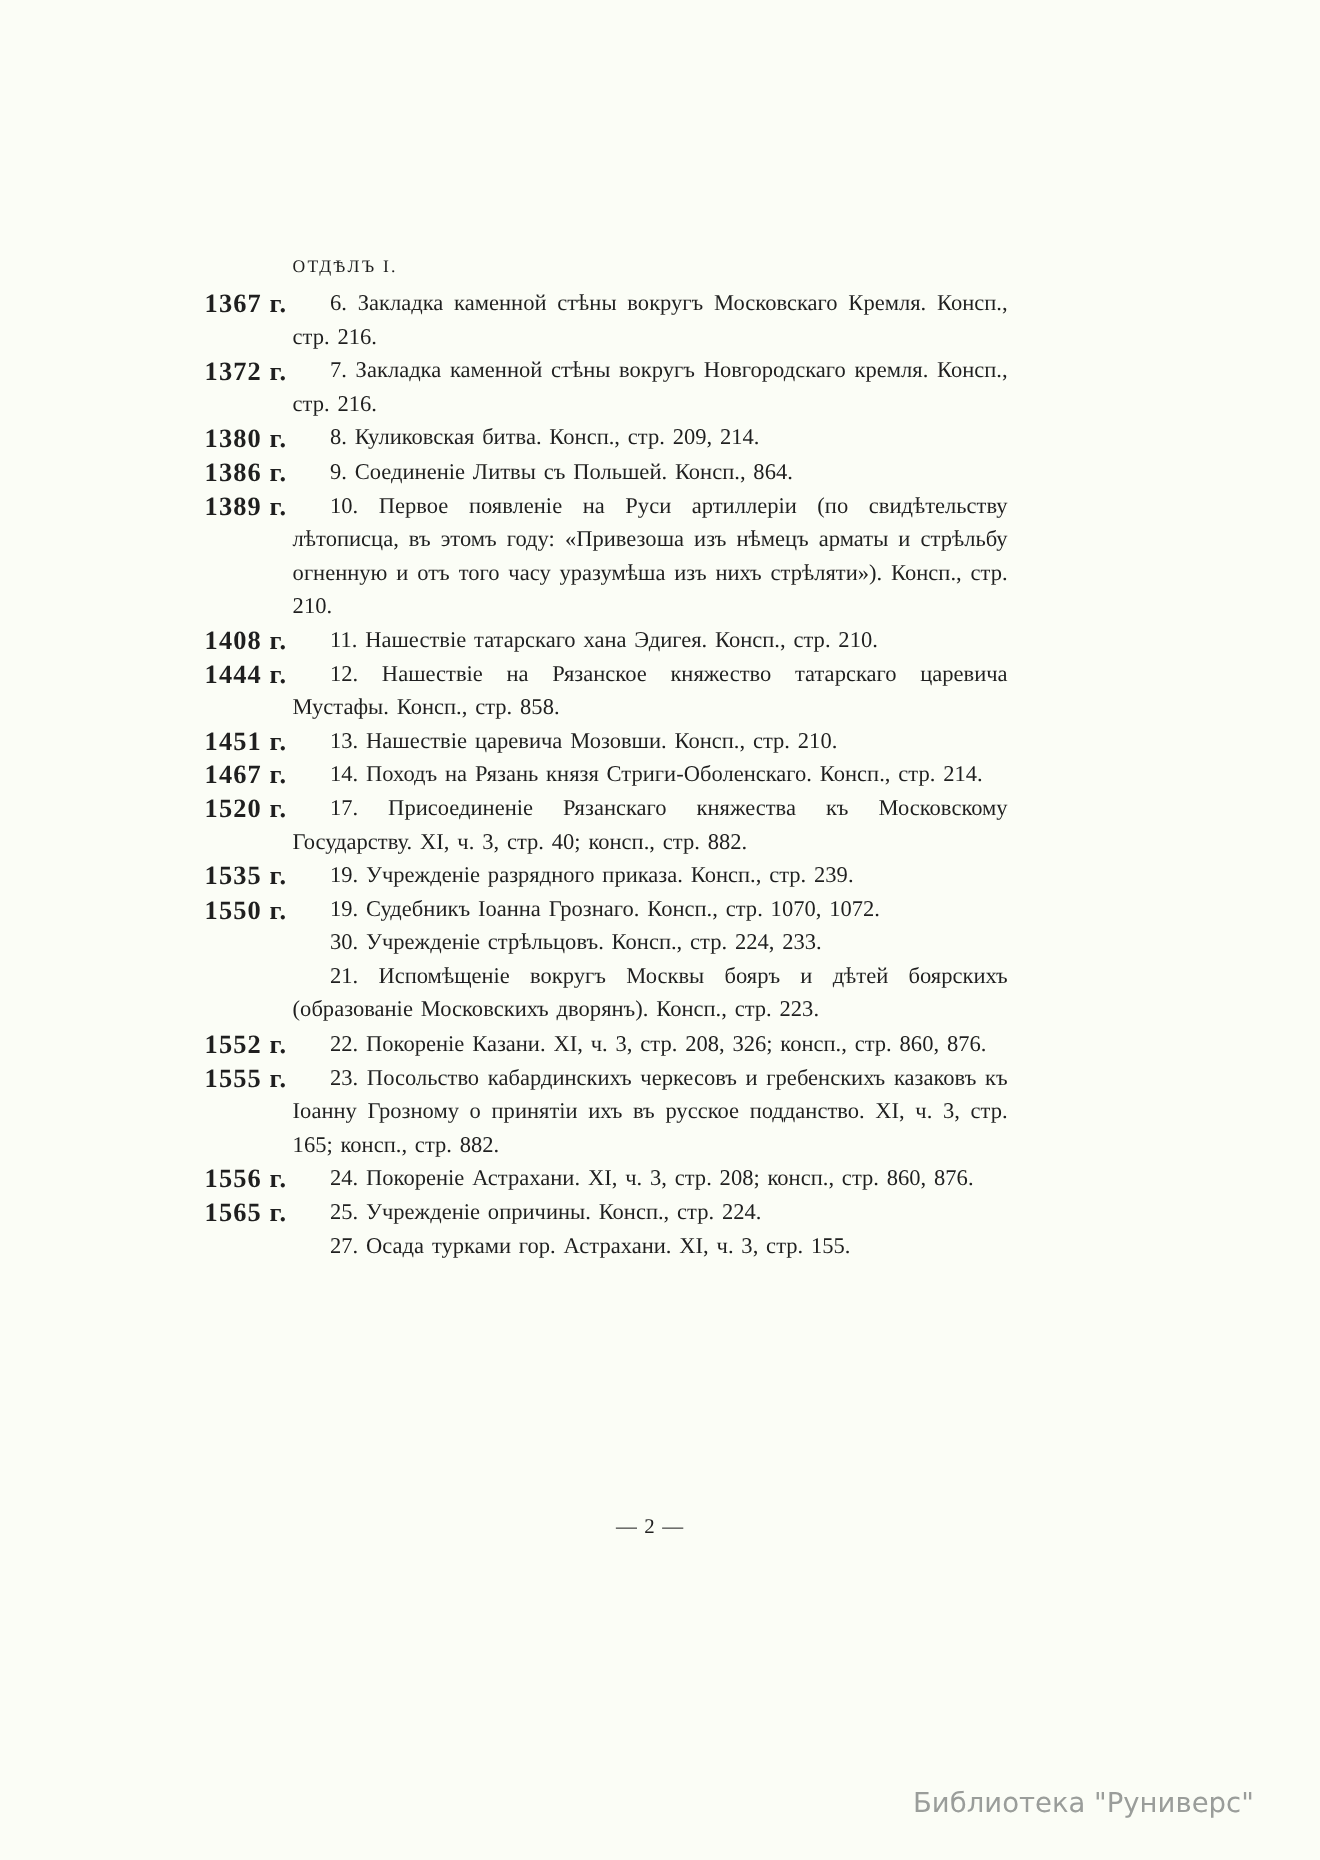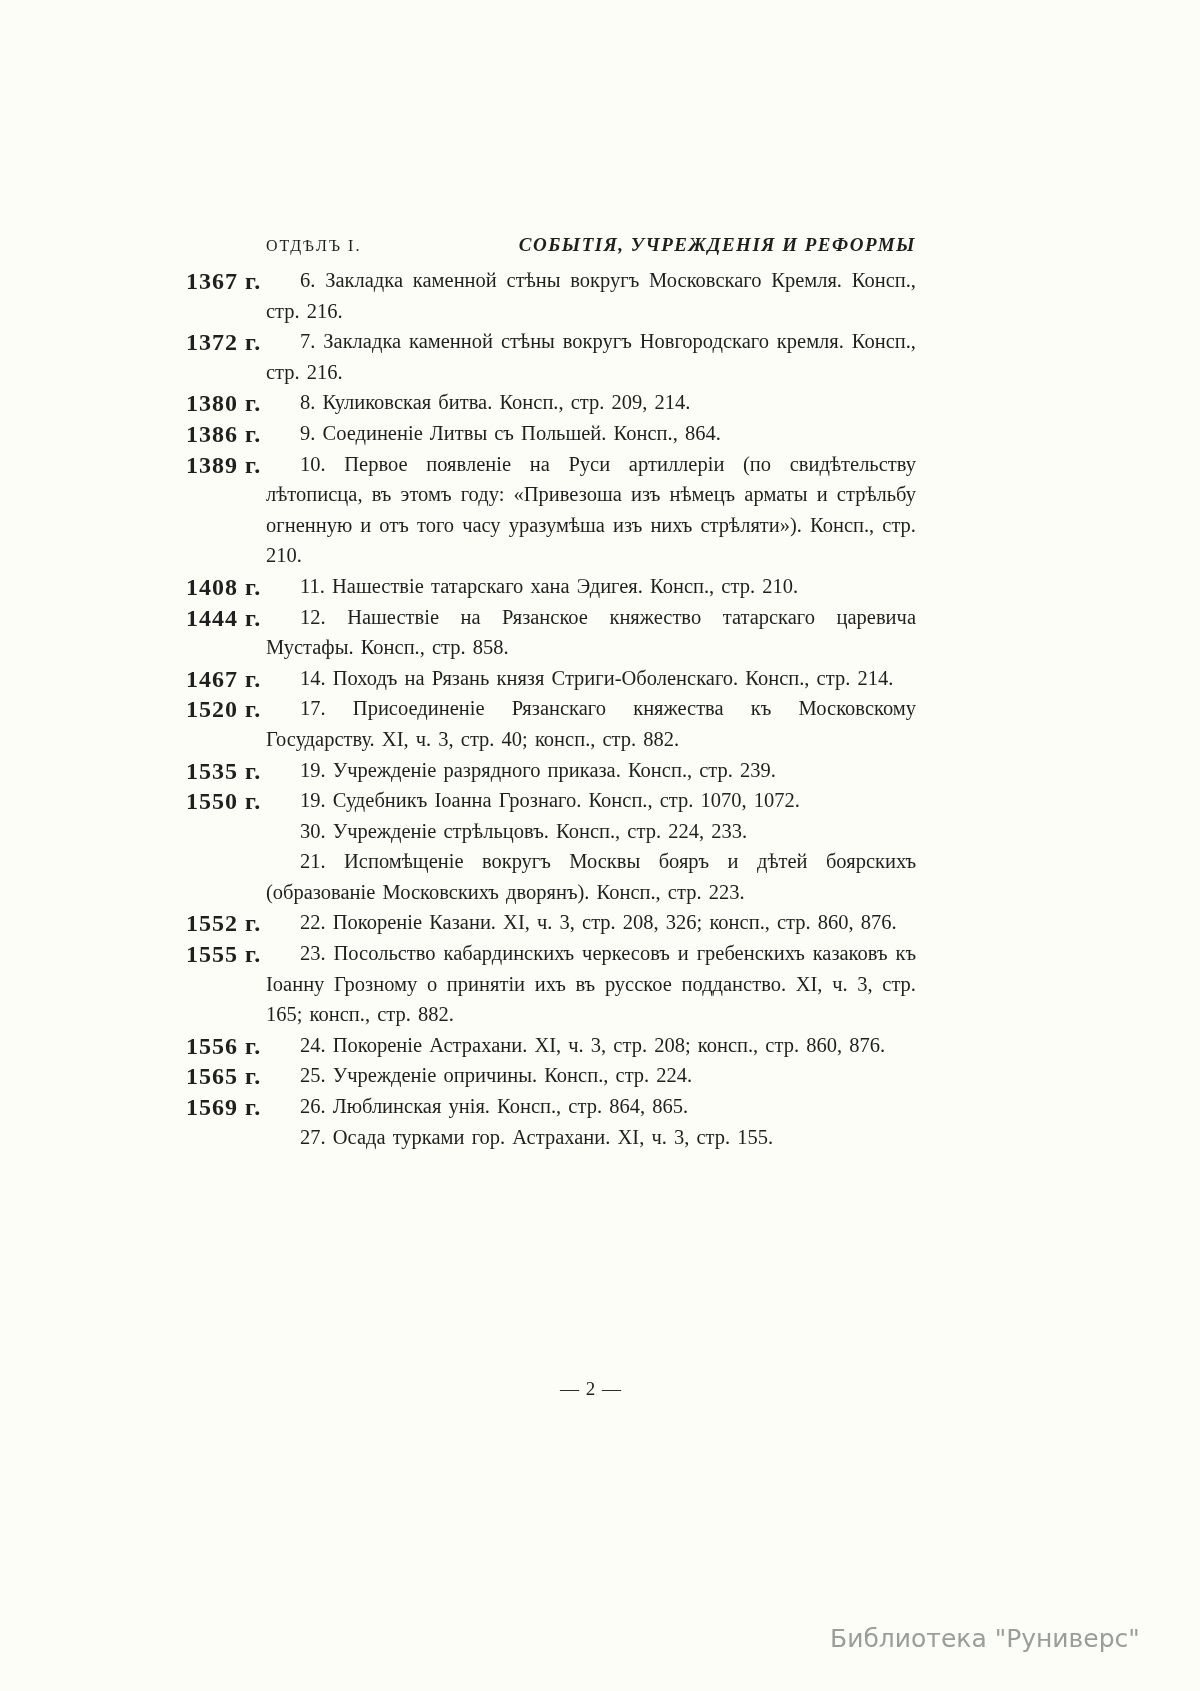--- a/index.html
+++ b/index.html
@@ -80,43 +80,42 @@
   }
 </style>
 </head>
 <body>
 
 <div class="page">
 
   <div class="content">
     <div class="running-header">
       <span class="section-label">ОТДѢЛЪ I.</span>
-      <span class="page-title">СОБЫТІЯ, УЧРЕЖДЕНІЯ И РЕФОРМЫ</span>
     </div>
 
     <div class="entries">
 
     <p class="entry"><span class="year">1367 г.</span><span class="num">6.</span><span> Закладка каменной стѣны вокругъ Московскаго Кремля. Консп., стр. 216.</span></p>
         <p class="entry"><span class="year">1372 г.</span><span class="num">7.</span><span> Закладка каменной стѣны вокругъ Новгородскаго кремля. Консп., стр. 216.</span></p>
         <p class="entry"><span class="year">1380 г.</span><span class="num">8.</span><span> Куликовская битва. Консп., стр. 209, 214.</span></p>
         <p class="entry"><span class="year">1386 г.</span><span class="num">9.</span><span> Соединеніе Литвы съ Польшей. Консп., 864.</span></p>
         <p class="entry"><span class="year">1389 г.</span><span class="num">10.</span><span> Первое появленіе на Руси артиллеріи (по свидѣтельству лѣтописца, въ этомъ году: «Привезоша изъ нѣмецъ арматы и стрѣльбу огненную и отъ того часу уразумѣша изъ нихъ стрѣляти»). Консп., стр. 210.</span></p>
         <p class="entry"><span class="year">1408 г.</span><span class="num">11.</span><span> Нашествіе татарскаго хана Эдигея. Консп., стр. 210.</span></p>
         <p class="entry"><span class="year">1444 г.</span><span class="num">12.</span><span> Нашествіе на Рязанское княжество татарскаго царевича Мустафы. Консп., стр. 858.</span></p>
+        <p class="entry"><span class="year">1451 г.</span><span class="num">13.</span><span> Нашествіе царевича Мозовши. Консп., стр. 210.</span></p>
         <p class="entry"><span class="year">1467 г.</span><span class="num">14.</span><span> Походъ на Рязань князя Стриги-Оболенскаго. Консп., стр. 214.</span></p>
         <p class="entry"><span class="year">1520 г.</span><span class="num">17.</span><span> Присоединеніе Рязанскаго княжества къ Московскому Государству. XI, ч. 3, стр. 40; консп., стр. 882.</span></p>
         <p class="entry"><span class="year">1535 г.</span><span class="num">19.</span><span> Учрежденіе разрядного приказа. Консп., стр. 239.</span></p>
         <p class="entry"><span class="year">1550 г.</span><span class="num">19.</span><span> Судебникъ Іоанна Грознаго. Консп., стр. 1070, 1072.</span></p>
         <p class="entry"><span class="num">30.</span><span> Учрежденіе стрѣльцовъ. Консп., стр. 224, 233.</span></p>
         <p class="entry"><span class="num">21.</span><span> Испомѣщеніе вокругъ Москвы бояръ и дѣтей боярскихъ (образованіе Московскихъ дворянъ). Консп., стр. 223.</span></p>
         <p class="entry"><span class="year">1552 г.</span><span class="num">22.</span><span> Покореніе Казани. XI, ч. 3, стр. 208, 326; консп., стр. 860, 876.</span></p>
         <p class="entry"><span class="year">1555 г.</span><span class="num">23.</span><span> Посольство кабардинскихъ черкесовъ и гребенскихъ казаковъ къ Іоанну Грозному о принятіи ихъ въ русское подданство. XI, ч. 3, стр. 165; консп., стр. 882.</span></p>
         <p class="entry"><span class="year">1556 г.</span><span class="num">24.</span><span> Покореніе Астрахани. XI, ч. 3, стр. 208; консп., стр. 860, 876.</span></p>
         <p class="entry"><span class="year">1565 г.</span><span class="num">25.</span><span> Учрежденіе опричины. Консп., стр. 224.</span></p>
-        <p class="entry"><span class="year">1569 г.</span><span class="num">26.</span><span> Люблинская унія. Консп., стр. 864, 865.</span></p>
         <p class="entry"><span class="num">27.</span><span> Осада турками гор. Астрахани. XI, ч. 3, стр. 155.</span></p>
       </div>
   </div>
 
   <div class="footer-pagenum">— 2 —</div>
 
   <div class="watermark">Библиотека "Руниверс"</div>
 
 </div>
 

